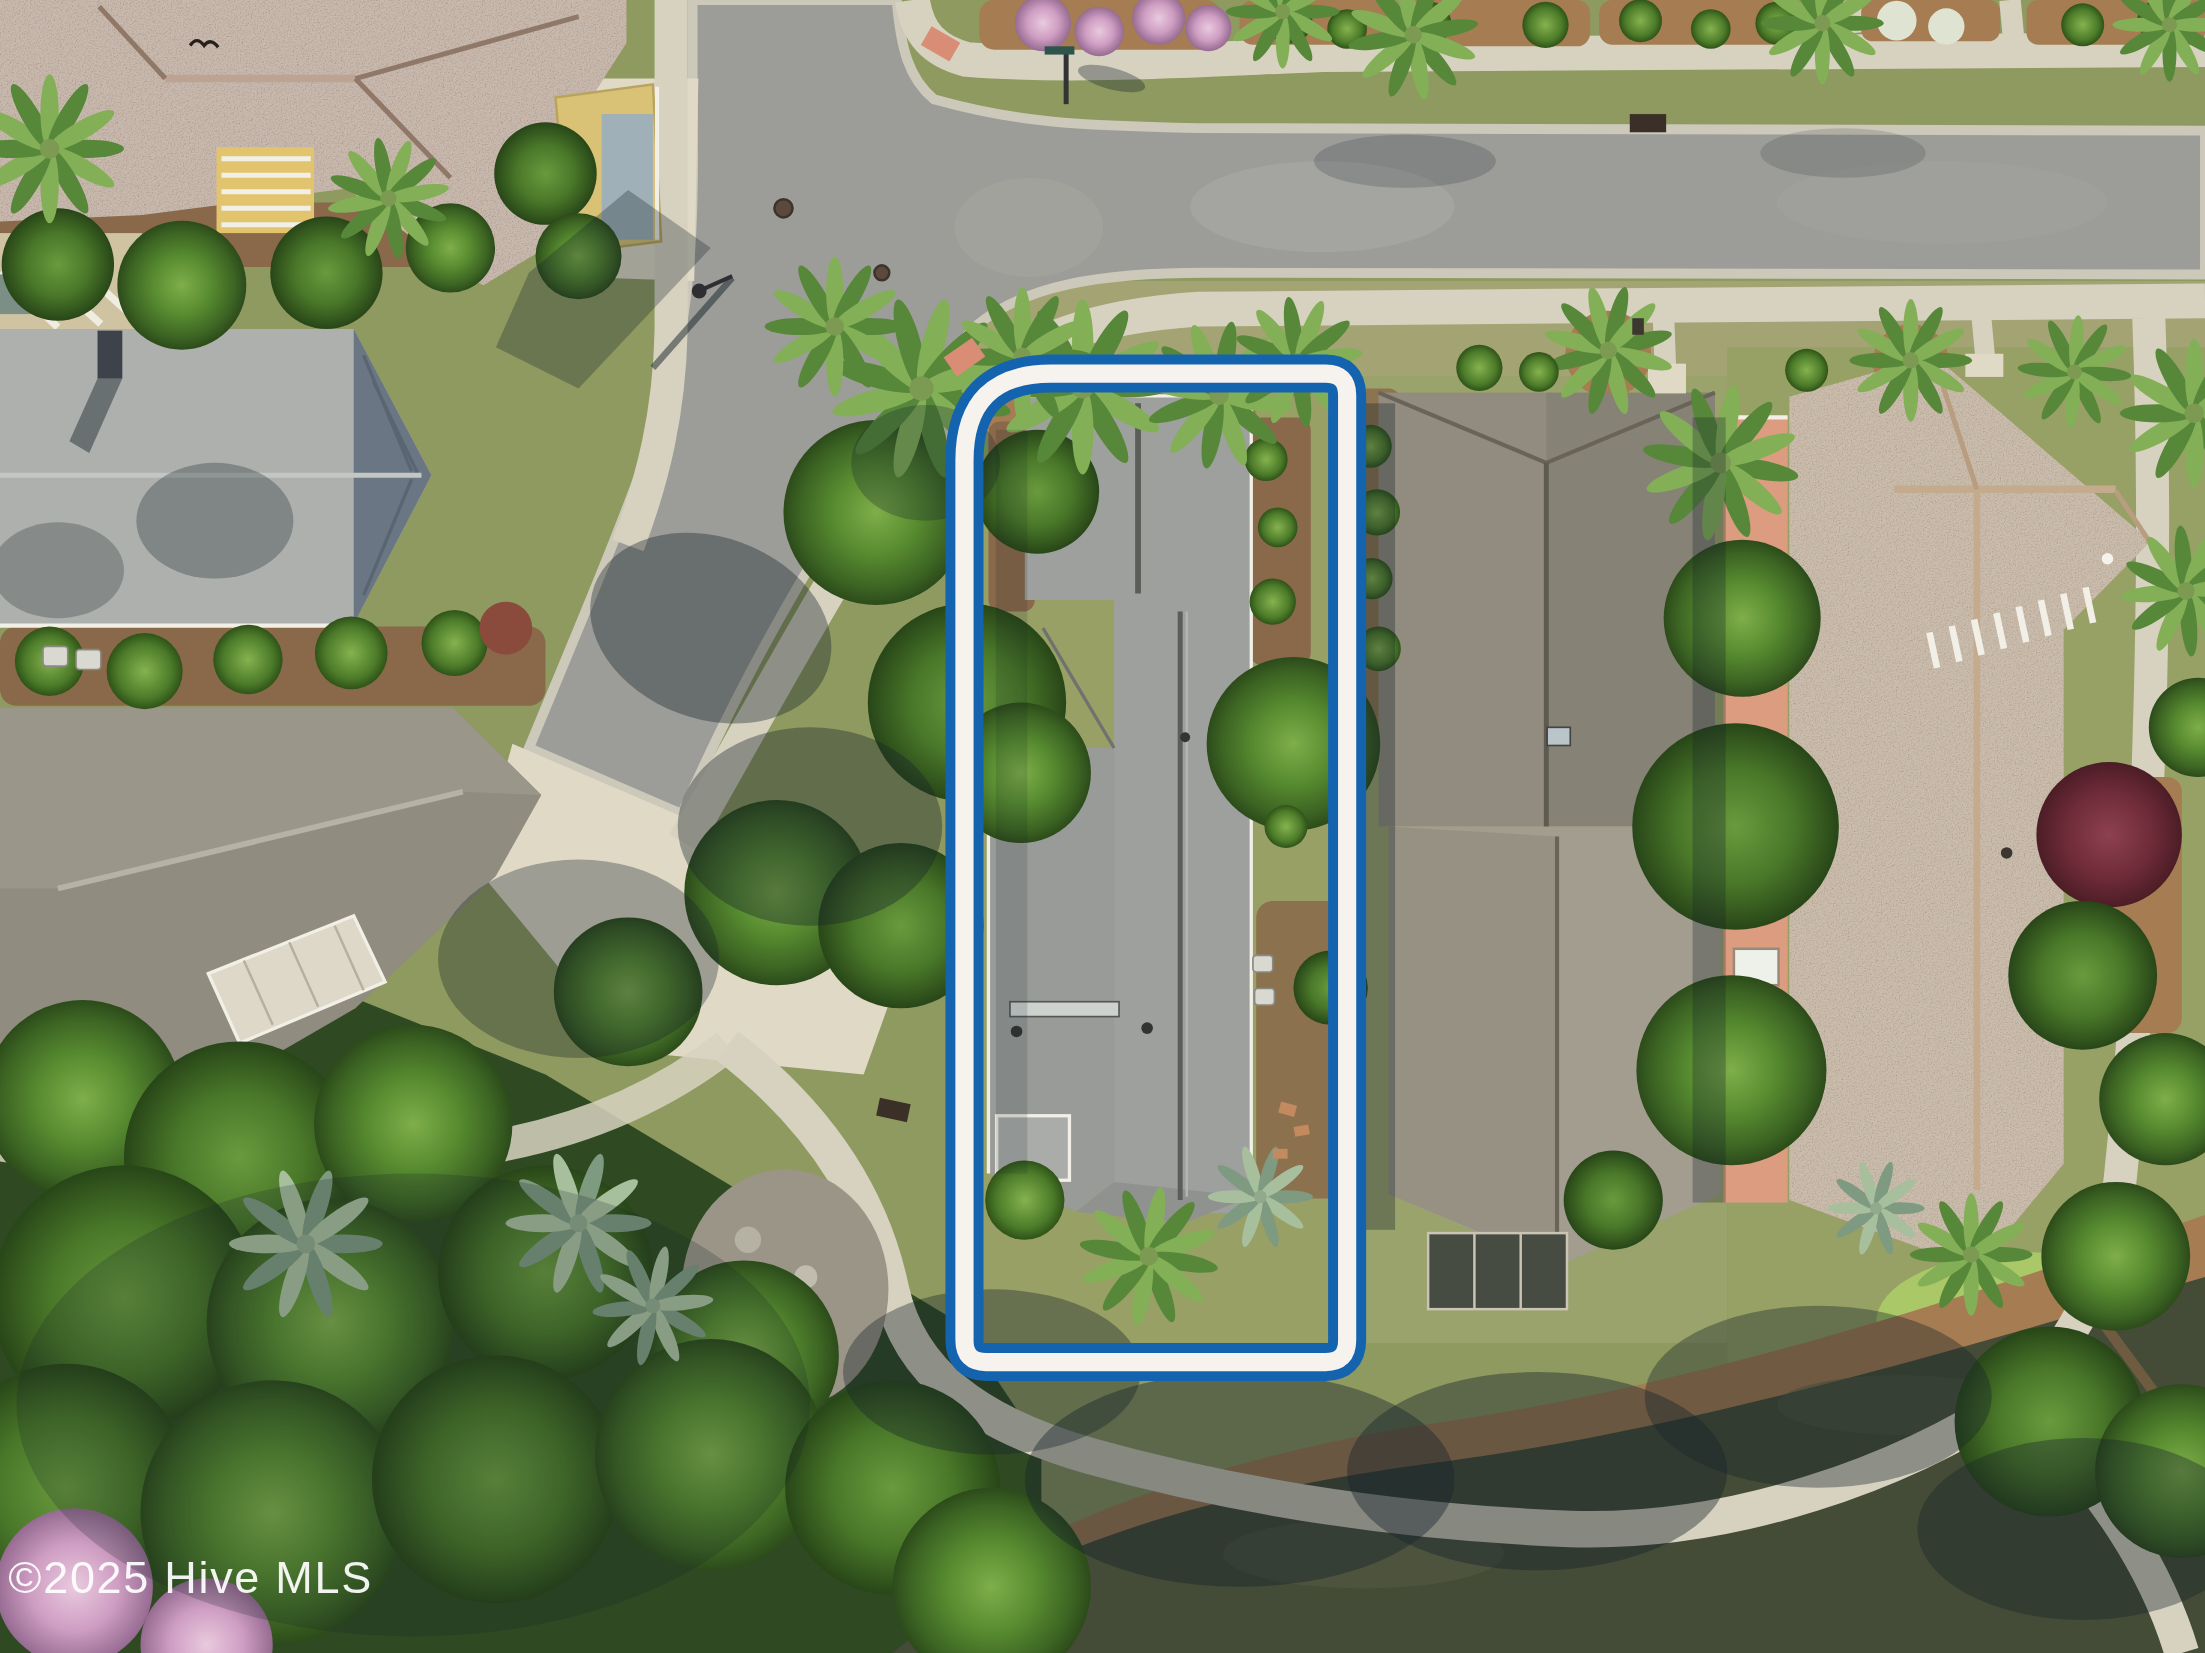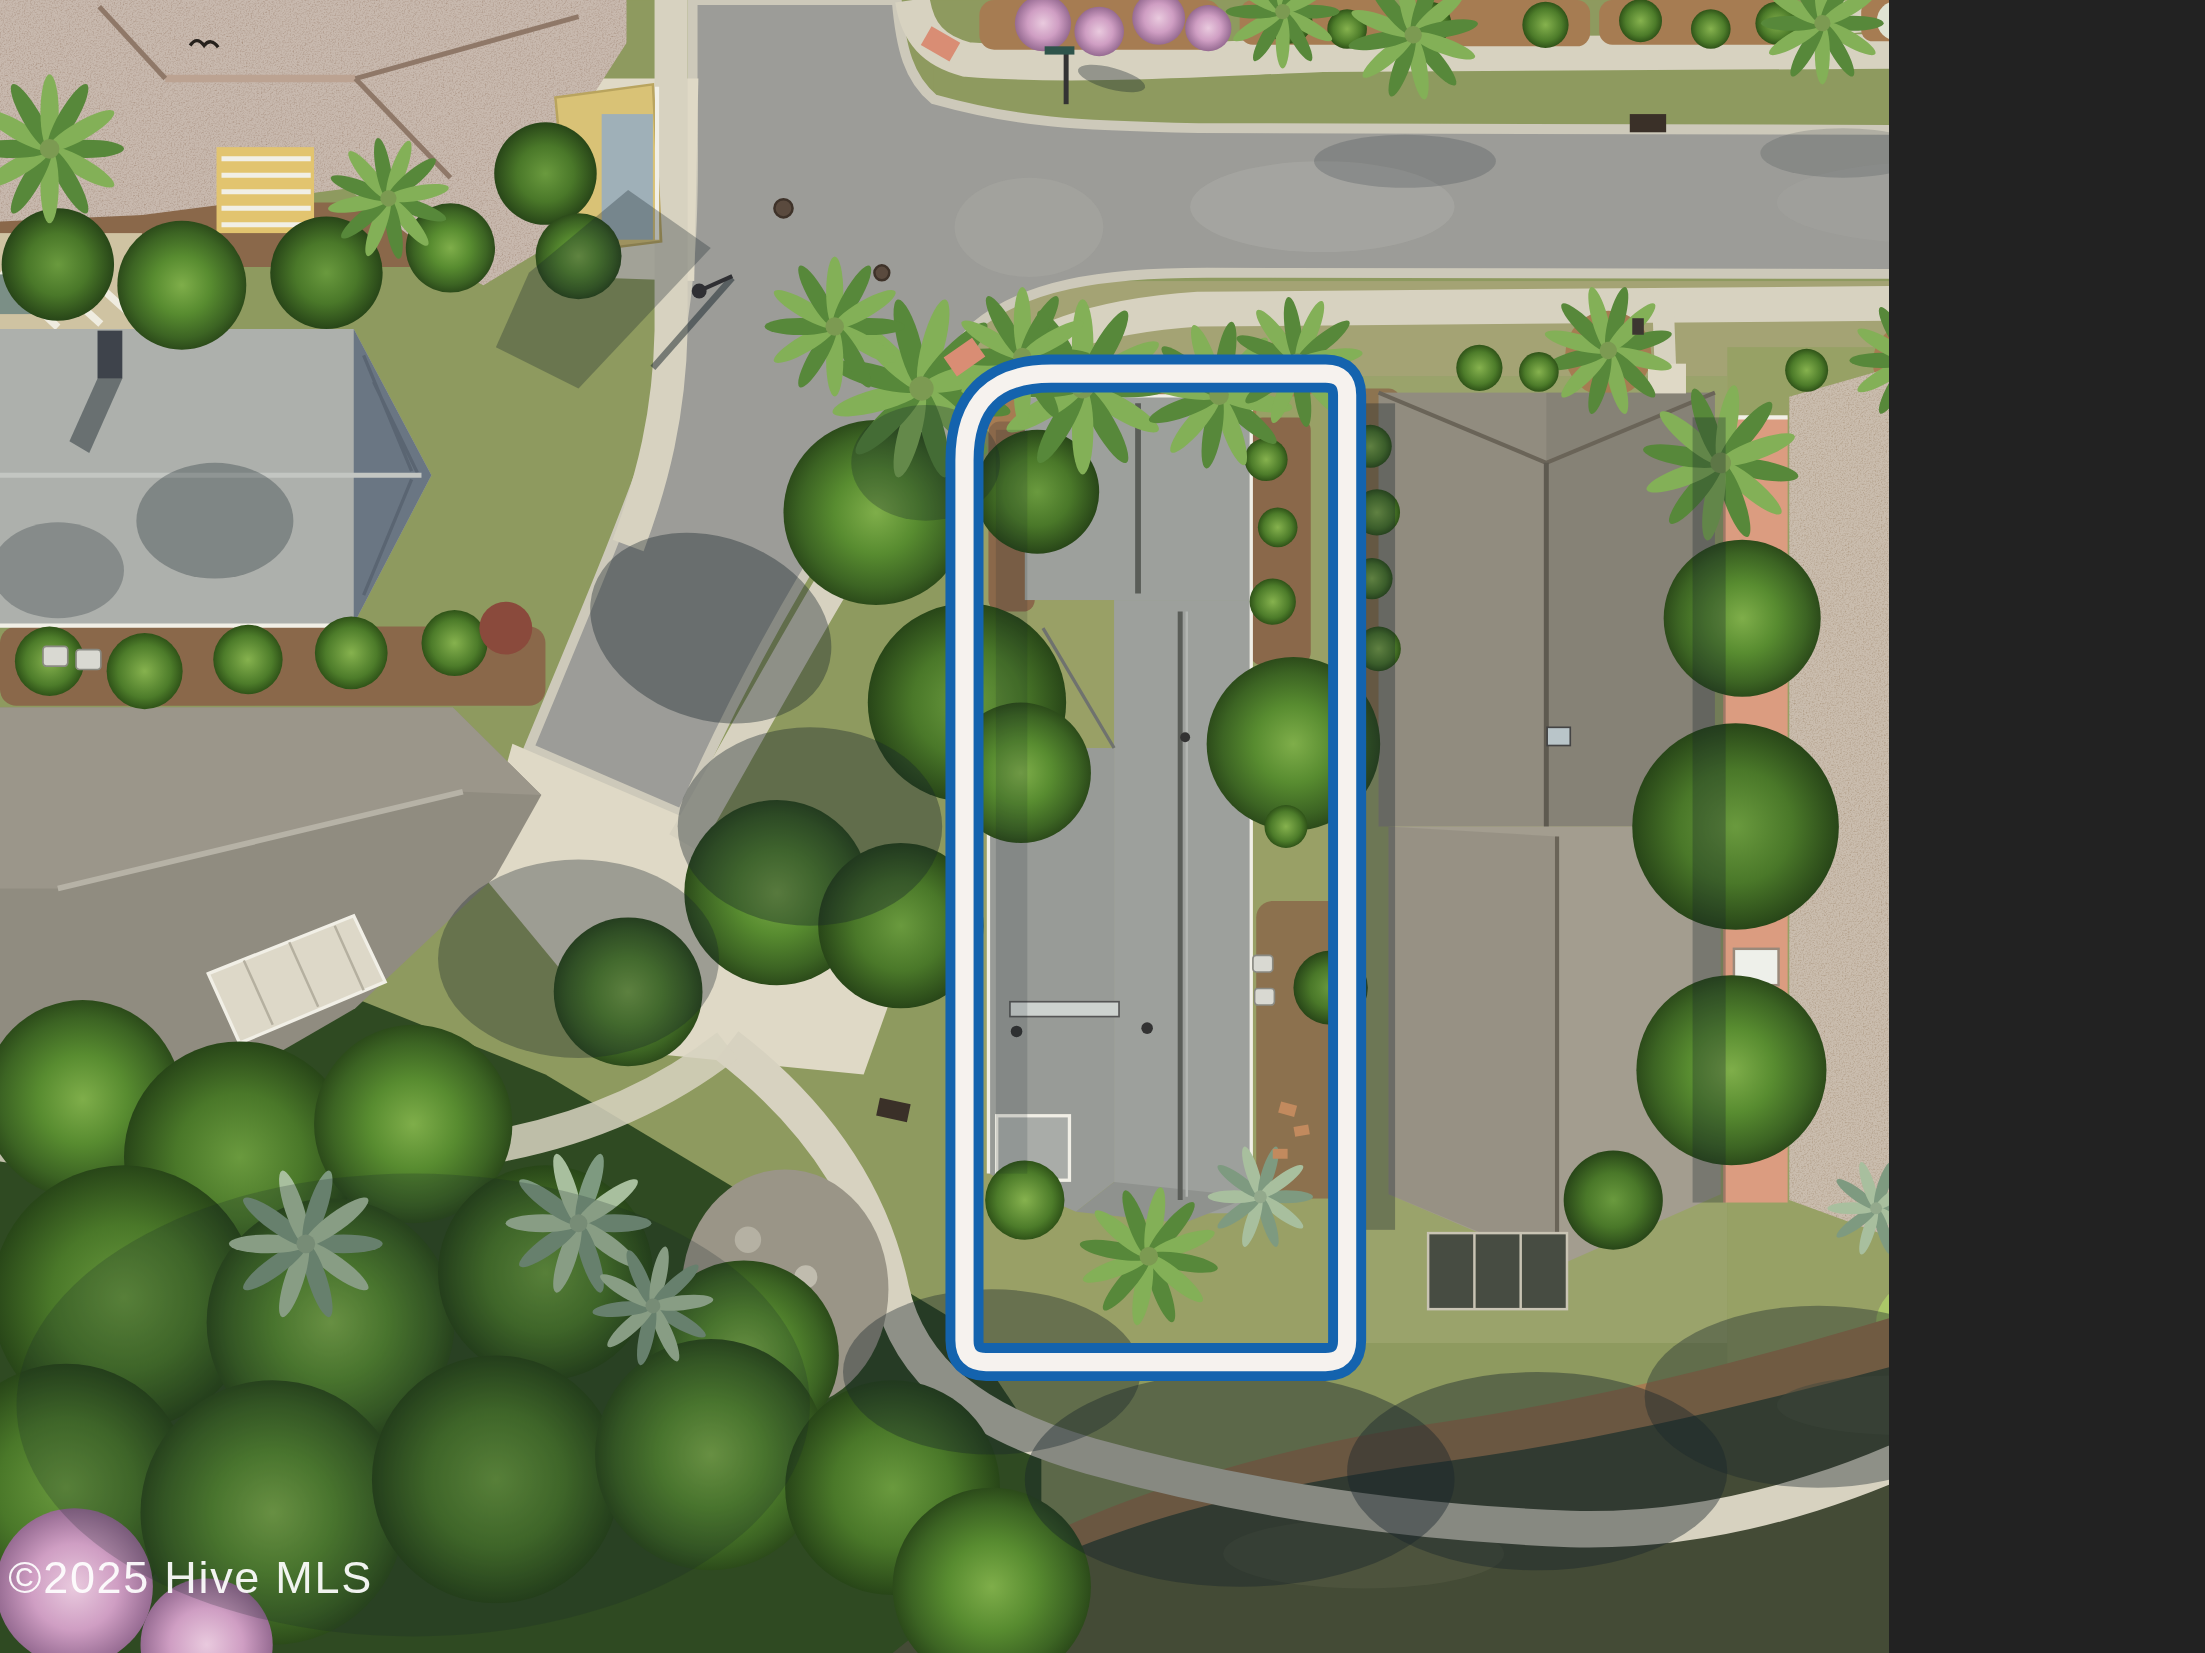--- a/index.html
+++ b/index.html
@@ -1,16 +1,16 @@
 <!DOCTYPE html>
 <html style="--outline-blue: #1463ae; --outline-white: #f6f2ee; --road: #9c9c98; --road-light: #ababa6; --curb: #cdc9ba; --sidewalk: #d7d2c0; --concrete: #dfd9c6; --grass: #8e9a5f; --grass-dry: #a4a374; --lawn-bright: #adcc68; --mulch: #8a684a; --pinestraw: #a67c52; --pond: #444b36; --pond-light: #555c44; --roof-subject: #9da09c; --roof-topleft: #a68e7d; --roof-left-mid: #adb0ac; --roof-left-lower: #908c80; --roof-f: #918c7f; --roof-f-light: #a39d8f; --roof-g: #a9947c; --salmon: #db9c80; --yellow-wall: #e2c46f; --white-trim: #f1efe6; --watermark: #ffffff;font-size:13.2px"><head>
 <meta charset="utf-8">
 <style>
   html,body{margin:0;padding:0;background:#222;}
-  .stage{position:relative;width:1889px;height:1653px;overflow:hidden;background:#8e9a5f;
+  .stage{position:relative;width:2205px;height:1653px;overflow:hidden;background:#8e9a5f;
          font-family:"Liberation Sans",sans-serif;}
   .stage svg{position:absolute;inset:0;display:block;}
   .cp1{fill:url(#cg1)} .cp2{fill:url(#cg2)} .flw{fill:url(#fg)} .bsh{fill:url(#bg1)}
   .shad{fill:#17242b}
   .sw{stroke:var(--sidewalk);fill:none;stroke-linecap:butt;}
   .watermark{position:absolute;left:8.3px;top:1552px;font-size:45px;font-weight:400;
              color:var(--watermark);opacity:.93;letter-spacing:1.7px;white-space:nowrap;}
 </style>
 </head>
 <body>

